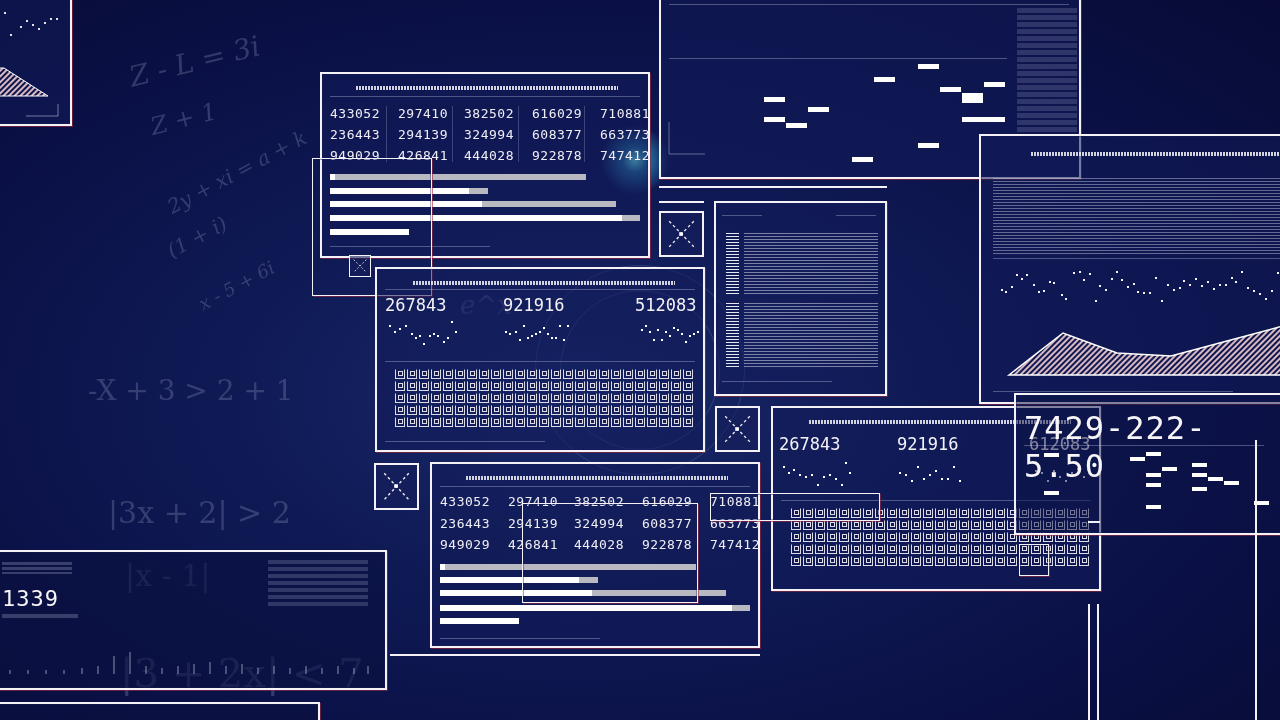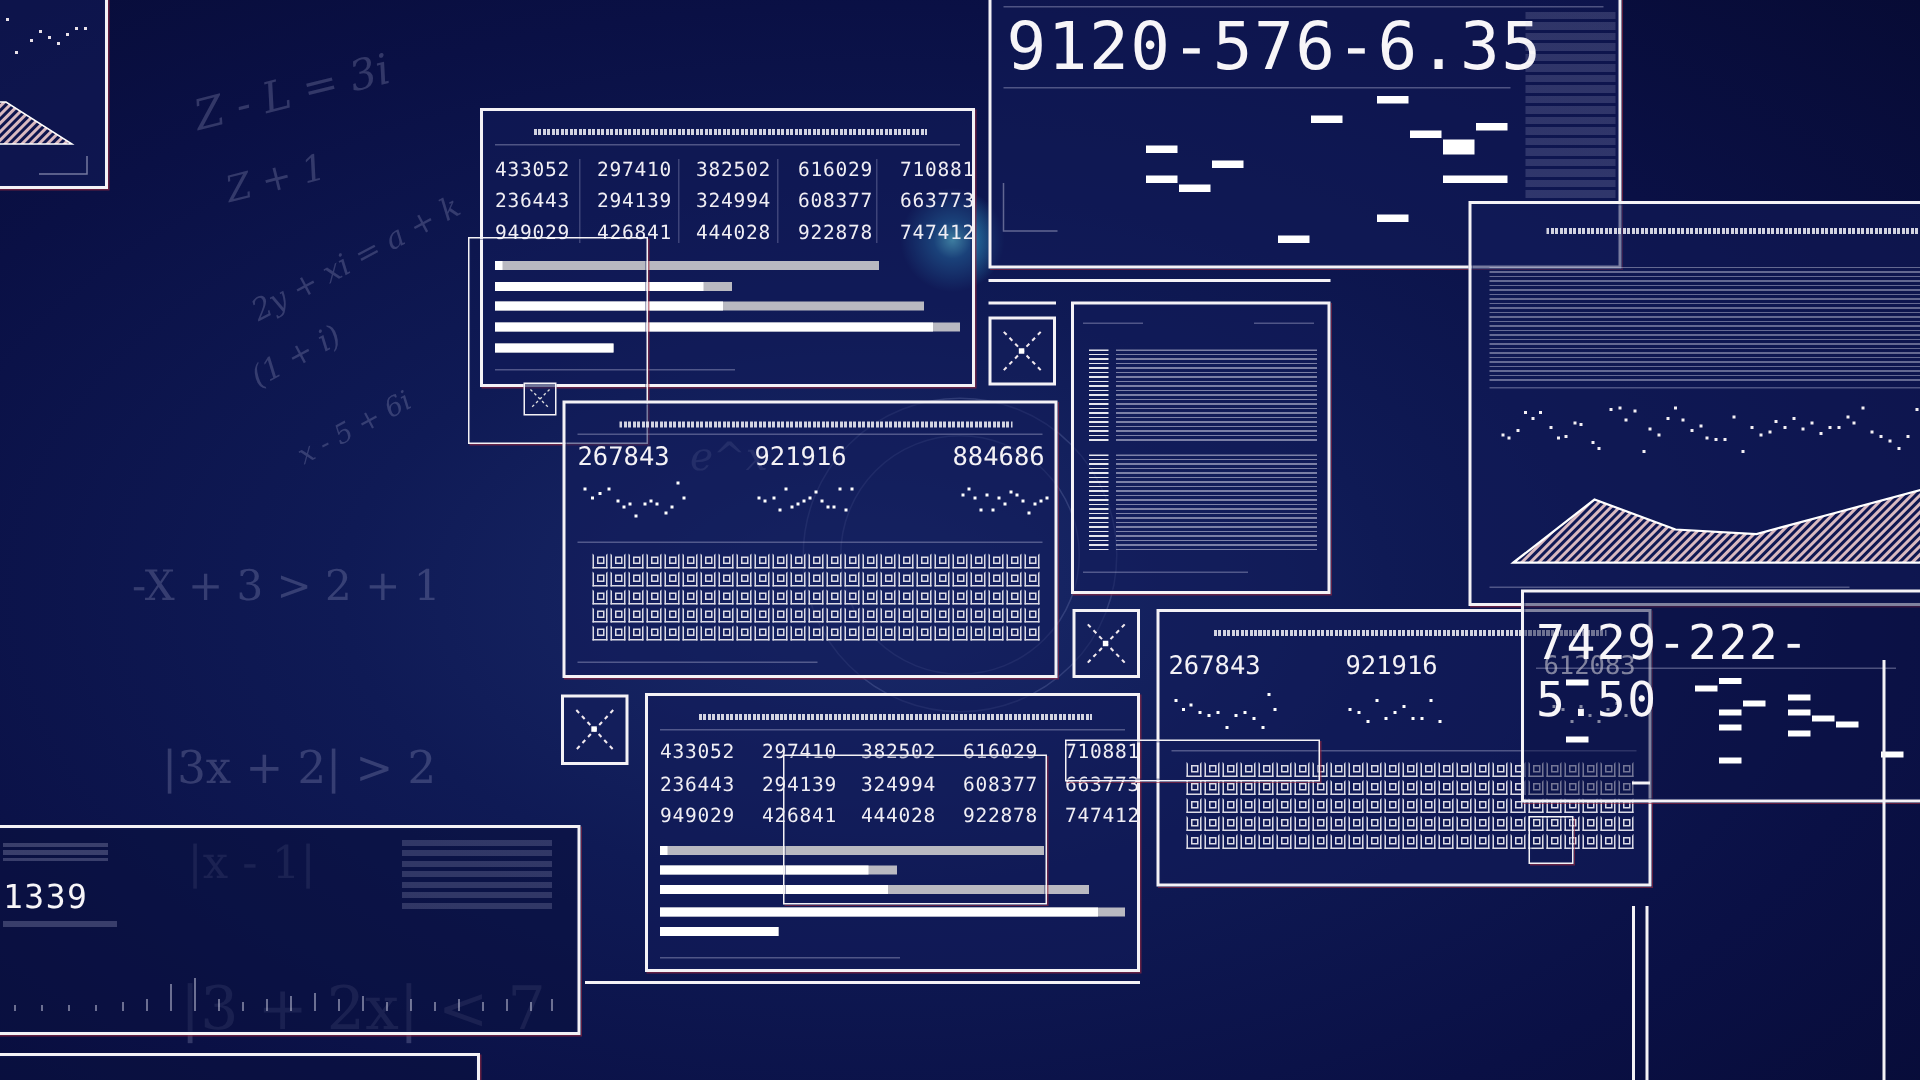--- a/index.html
+++ b/index.html
@@ -149,21 +149,20 @@
 
 <div class="panel thin" style="left:312px;top:158px;width:120px;height:138px;"></div>
 <div class="xbox" style="left:349px;top:255px;width:22px;height:22px;border-width:1px;">
   <svg viewBox="0 0 22 22">
       <path d="M4 4 L18 18 M18 4 L4 18" stroke="#ddd" stroke-width="1" stroke-dasharray="2 2"></path>
     </svg>
 </div>
 
 <div class="panel" style="left:659px;top:-4px;width:422px;height:183px;">
   <div class="faint-line" style="left:8px;top:6px;width:400px;"></div>
-  <div class="hugenum" style="left:10px;top:8px;font-size:44px;">9120-576-6.35</div>
   <div class="faint-line" style="left:8px;top:60px;width:338px;"></div>
   <div class="dash" style="left:103px;top:99px;width:21px;"></div>
   <div class="dash" style="left:103px;top:119px;width:21px;"></div>
   <div class="dash" style="left:125px;top:125px;width:21px;"></div>
   <div class="dash" style="left:147px;top:109px;width:21px;"></div>
   <div class="dash" style="left:191px;top:159px;width:21px;"></div>
   <div class="dash" style="left:213px;top:79px;width:21px;"></div>
   <div class="dash" style="left:257px;top:66px;width:21px;"></div>
   <div class="dash" style="left:257px;top:145px;width:21px;"></div>
   <div class="dash" style="left:279px;top:89px;width:21px;"></div>
@@ -273,21 +272,21 @@
     <polygon points="26,117 80,75 134,95 188,98 244,83 300,68 300,117" fill="url(#hatchB)" stroke="#fff" stroke-width="1.5"></polygon>
   </svg>
   <div class="faint-line" style="left:12px;top:255px;width:240px;"></div>
 </div>
 
 <div class="panel" style="left:375px;top:267px;width:330px;height:185px;">
   <div class="topstrip" style="left:36px;top:12px;width:262px;"></div>
   <div class="faint-line" style="left:8px;top:20px;width:310px;"></div>
   <span class="bignum" style="left:8px;top:26px;">267843</span>
   <span class="bignum" style="left:126px;top:26px;">921916</span>
-  <span class="bignum" style="left:258px;top:26px;">884686</span>
+  <span class="bignum" style="left:258px;top:26px;">512083</span>
   <svg width="320" height="36" style="position:absolute;left:8px;top:50px;">
     <g fill="#fff">
       <rect x="4" y="6" width="2" height="2"></rect>
         <rect x="9" y="12" width="2" height="2"></rect>
         <rect x="14" y="9" width="2" height="2"></rect>
         <rect x="20" y="6" width="2" height="2"></rect>
         <rect x="26" y="14" width="2" height="2"></rect>
         <rect x="30" y="18" width="2" height="2"></rect>
         <rect x="34" y="16" width="2" height="2"></rect>
         <rect x="38" y="24" width="2" height="2"></rect>

